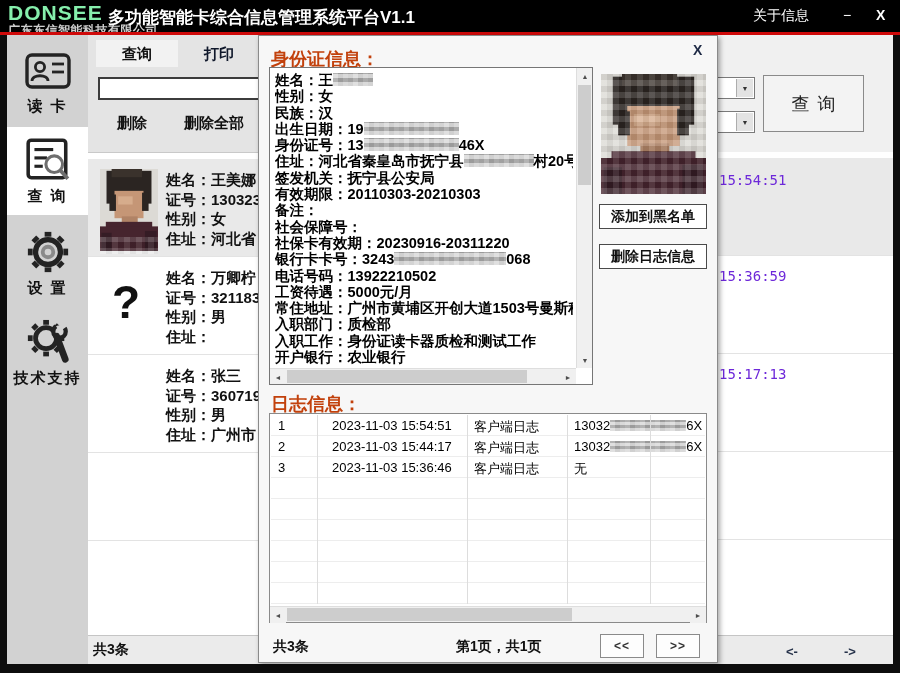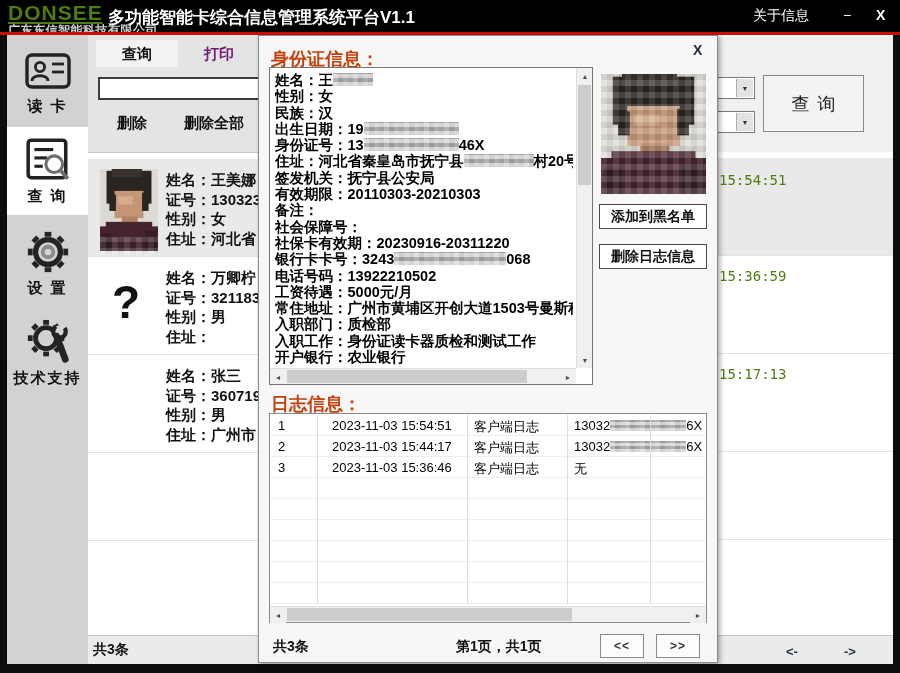--- a/index.html
+++ b/index.html
@@ -4,54 +4,54 @@
 <style>
   * { box-sizing: border-box; margin: 0; padding: 0; }
   html,body { width:900px; height:673px; }
   body {
     position: relative; background:#0d0d0d; overflow:hidden;
     font-family:"Liberation Sans","DejaVu Sans",sans-serif; color:#111;
   }
   .abs { position:absolute; }
   
   .titlebar { left:0; top:0; width:900px; height:32px; background:#000; color:#fff; }
-  .logo-main { position:absolute; left:8px; top:1px; font-size:21px; font-weight:900; letter-spacing:1px; color:#4d7c0f;text-decoration:underline; }
+  .logo-main { position:absolute; left:8px; top:1px; font-size:21px; font-weight:900; letter-spacing:1px; color:#86efac; }
   .logo-sub { position:absolute; left:8px; top:22px; font-size:12px; font-weight:700; color:#cfcfcf; letter-spacing:.5px; }
   .win-title { position:absolute; left:108px; top:6px; font-size:17px; font-weight:700; color:#fff; }
   .tb-btn { position:absolute; top:7px; font-size:14px; color:#fff; cursor:default; }
   .redline { left:0; top:32px; width:900px; height:3px; background:#cf0a0a; }
   
   .sidebar { left:7px; top:35px; width:81px; height:629px; background:#d2d2d2; }
   .side-item { position:absolute; left:0; width:81px; text-align:center; }
   .side-item.active { background:#fff; }
   .side-label { font-size:15px; font-weight:700; color:#111; letter-spacing:2px; }
   .side-ico { display:block; margin:10px auto 4px auto; }
   
   .lpanel { left:88px; top:35px; width:560px; height:629px; background:#e4e4e4; }
   .tab { position:absolute; top:5px; height:27px; line-height:27px; text-align:center; font-size:15px; font-weight:700; }
   .tab.active { background:#f2f2f2; color:#111; }
-  .tab.inactive { color:#701a75; }
+  .tab.inactive { color:#0f172a; }
   .searchbox { position:absolute; left:10px; top:42px; width:300px; height:23px; background:#fff; border:2px solid #3c3c3c; font-size:14px; padding:0 4px; }
   .flatbtn { position:absolute; top:75px; height:26px; line-height:26px; font-size:15px; font-weight:700; text-align:center; color:#111; cursor:default; }
   .list { position:absolute; left:0; top:117px; width:560px; height:483px; background:#fff; border-top:1px solid #c9c9c9; }
   .lrow { position:absolute; left:0; width:560px; height:98px; border-bottom:1px solid #e3e3e3; background:#fff; }
   .lrow.sel { background:#e9e9e9; }
   .fline { position:absolute; left:78px; white-space:nowrap; font-size:15px; font-weight:700; color:#111; }
   .qmark { position:absolute; left:24px; top:18px; font-size:46px; font-weight:900; color:#111; }
   .rphoto { position:absolute; left:12px; top:10px; width:58px; height:82px; }
   .bottombar { position:absolute; left:0; bottom:0; width:100%; height:29px; background:#ebebeb; border-top:1px solid #c5c5c5; }
   .totaltxt { position:absolute; left:5px; top:5px; font-size:14px; font-weight:700; }
   
   .rpanel { left:648px; top:35px; width:245px; height:629px; background:#f0f0f0; }
   .combo { position:absolute; width:115px; height:22px; background:#fff; border:1px solid #7a7a7a; }
   .combo .drop { position:absolute; right:1px; top:1px; bottom:1px; width:17px; background:#e3e3e3; border-left:1px solid #adadad; font-size:7px; color:#333; display:flex; align-items:center; justify-content:center; }
   .qbtn { position:absolute; left:115px; top:40px; width:101px; height:57px; background:#f3f3f3; border:1px solid #8a8a8a; font-size:18px; letter-spacing:8px; text-indent:8px; color:#222; display:flex; align-items:center; justify-content:center; font-family:"Liberation Serif","DejaVu Serif",serif; }
   .rlist { position:absolute; left:0; top:117px; width:245px; height:483px; background:#fff; }
   .rrow { position:absolute; left:0; width:245px; border-bottom:1px solid #e3e3e3; background:#fff; }
-  .rtime { position:absolute; left:71px; font-size:14px; font-family:"DejaVu Sans Mono","Liberation Mono",monospace; color:#4d7c0f; }
+  .rtime { position:absolute; left:71px; font-size:14px; font-family:"DejaVu Sans Mono","Liberation Mono",monospace; color:#6d28d9; }
   .navarrow { position:absolute; top:8px; font-size:13px; font-weight:900; color:#26324a; }
   
   .modal { left:258px; top:35px; width:460px; height:628px; background:#f7f7f7; border:1px solid #8a8a8a; box-shadow:2px 2px 5px rgba(0,0,0,.35); }
   .mlabel { position:absolute; font-size:18px; font-weight:700; color:#c2410c; }
   .mclose { position:absolute; left:434px; top:6px; font-size:14px; font-weight:700; color:#1e2a45; cursor:default; }
   .idbox { position:absolute; left:10px; top:31px; width:324px; height:318px; background:#fff; border:1px solid #767676; overflow:hidden; }
   .idlines { position:absolute; left:5px; top:4px; width:298px; height:294px; overflow:hidden; }
   .idline { white-space:nowrap; font-size:14.5px; font-weight:600; line-height:16.3px; color:#000; }
   .redact { display:inline-block; height:13px; vertical-align:-1px;
     background-image:

